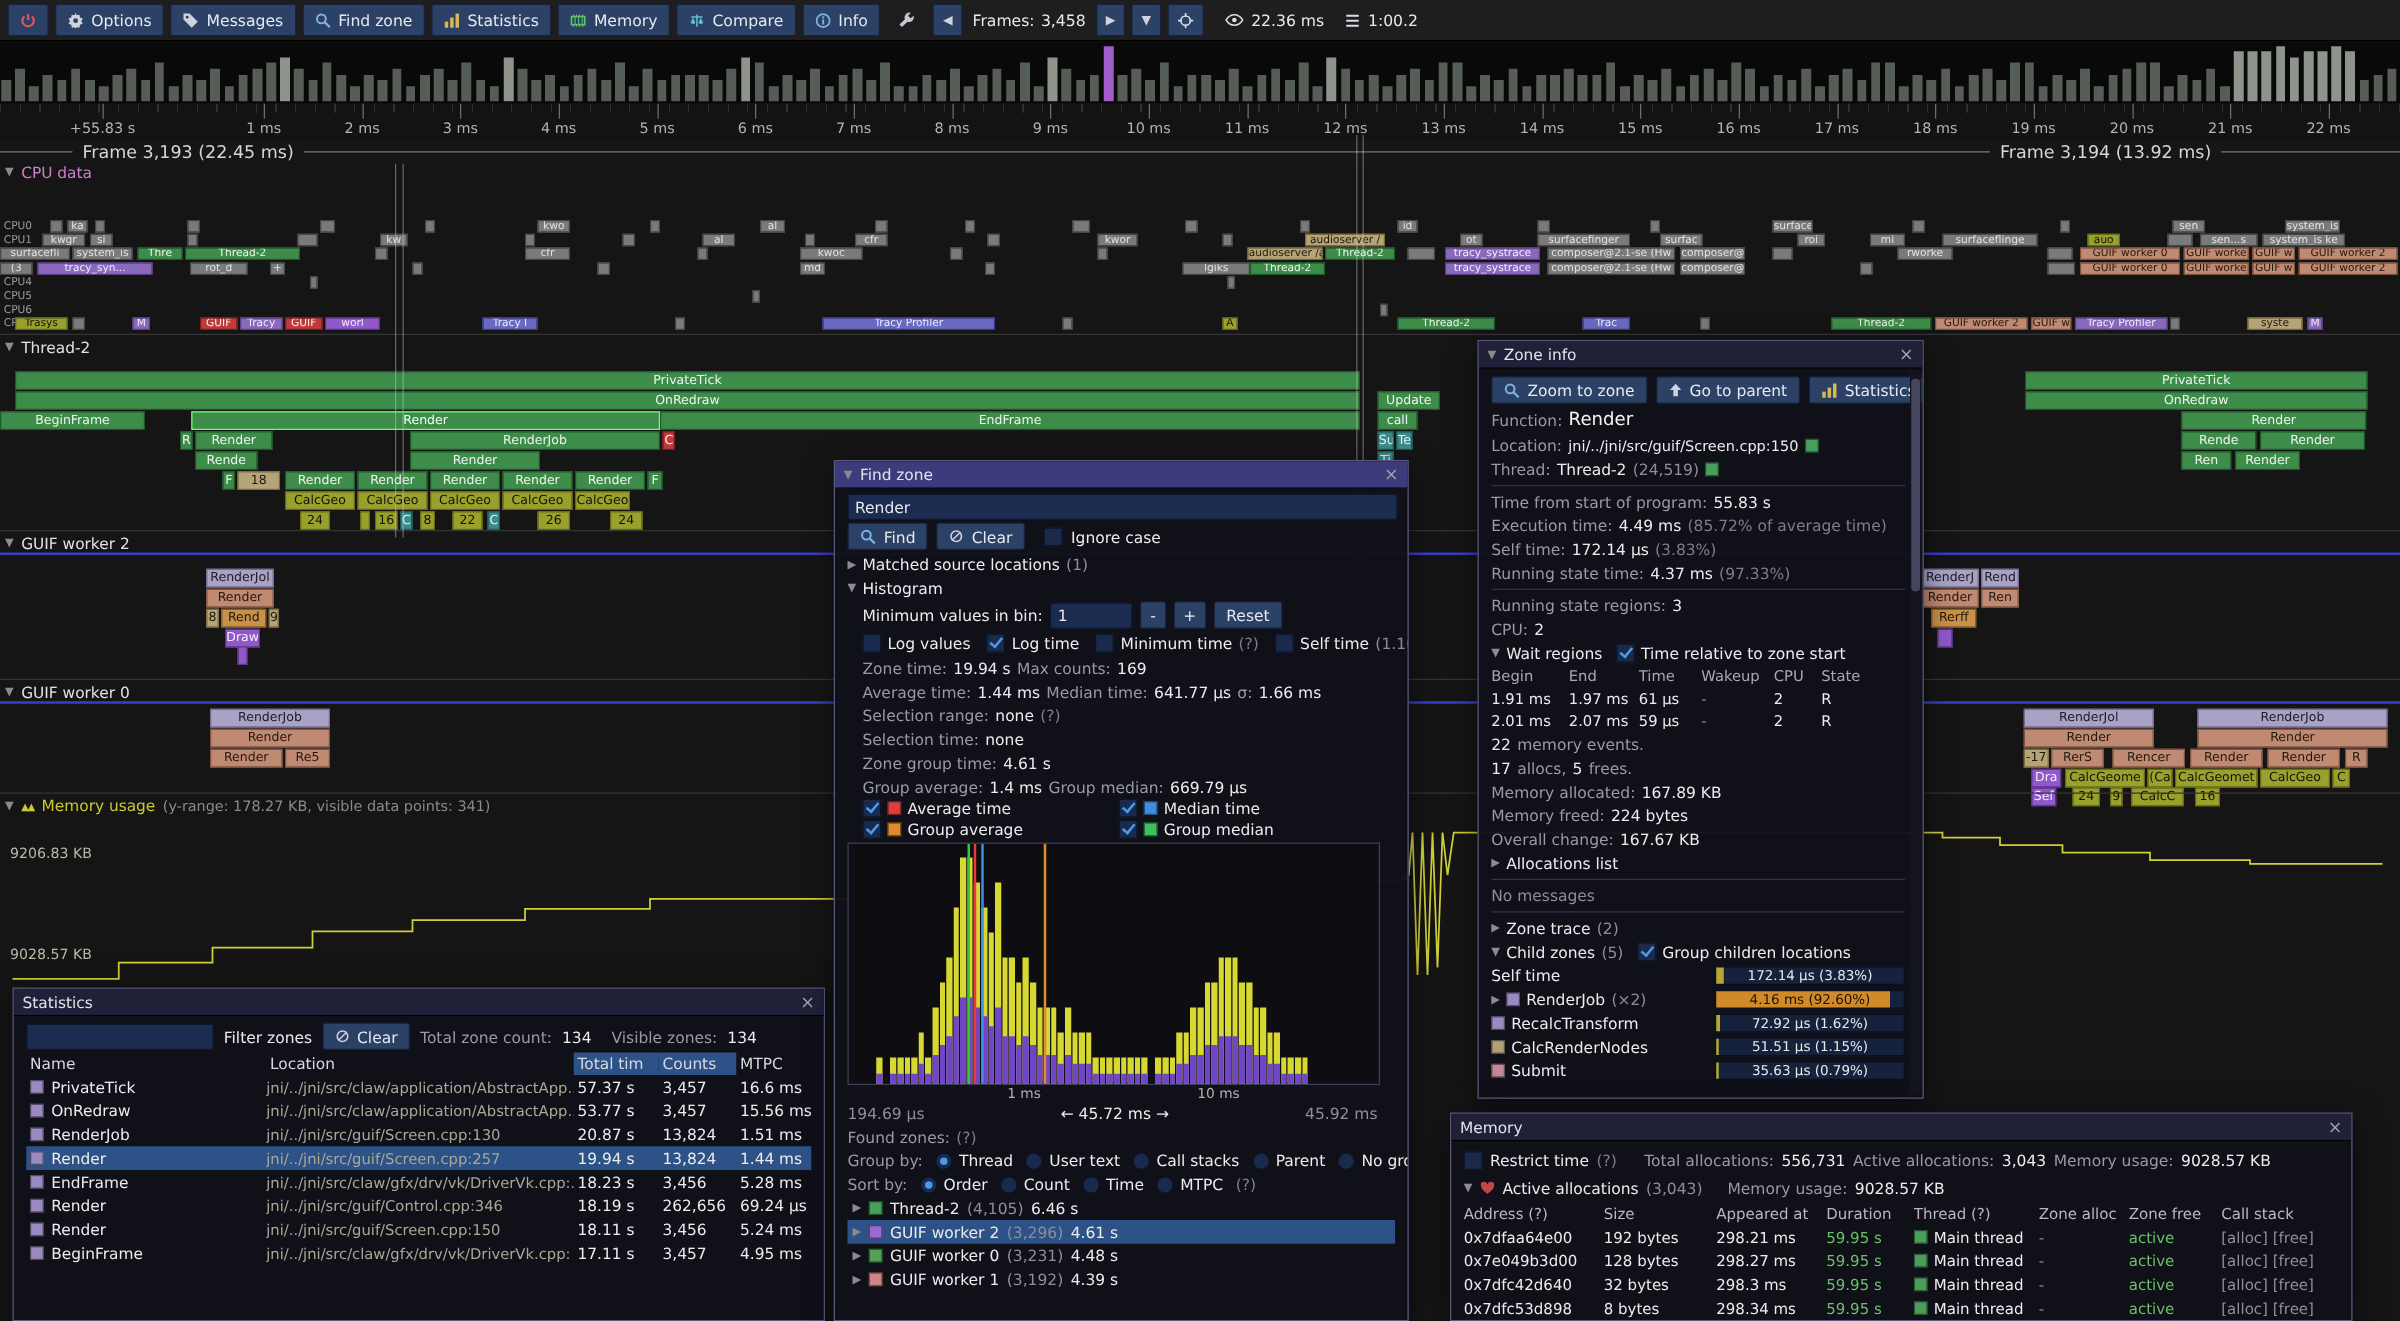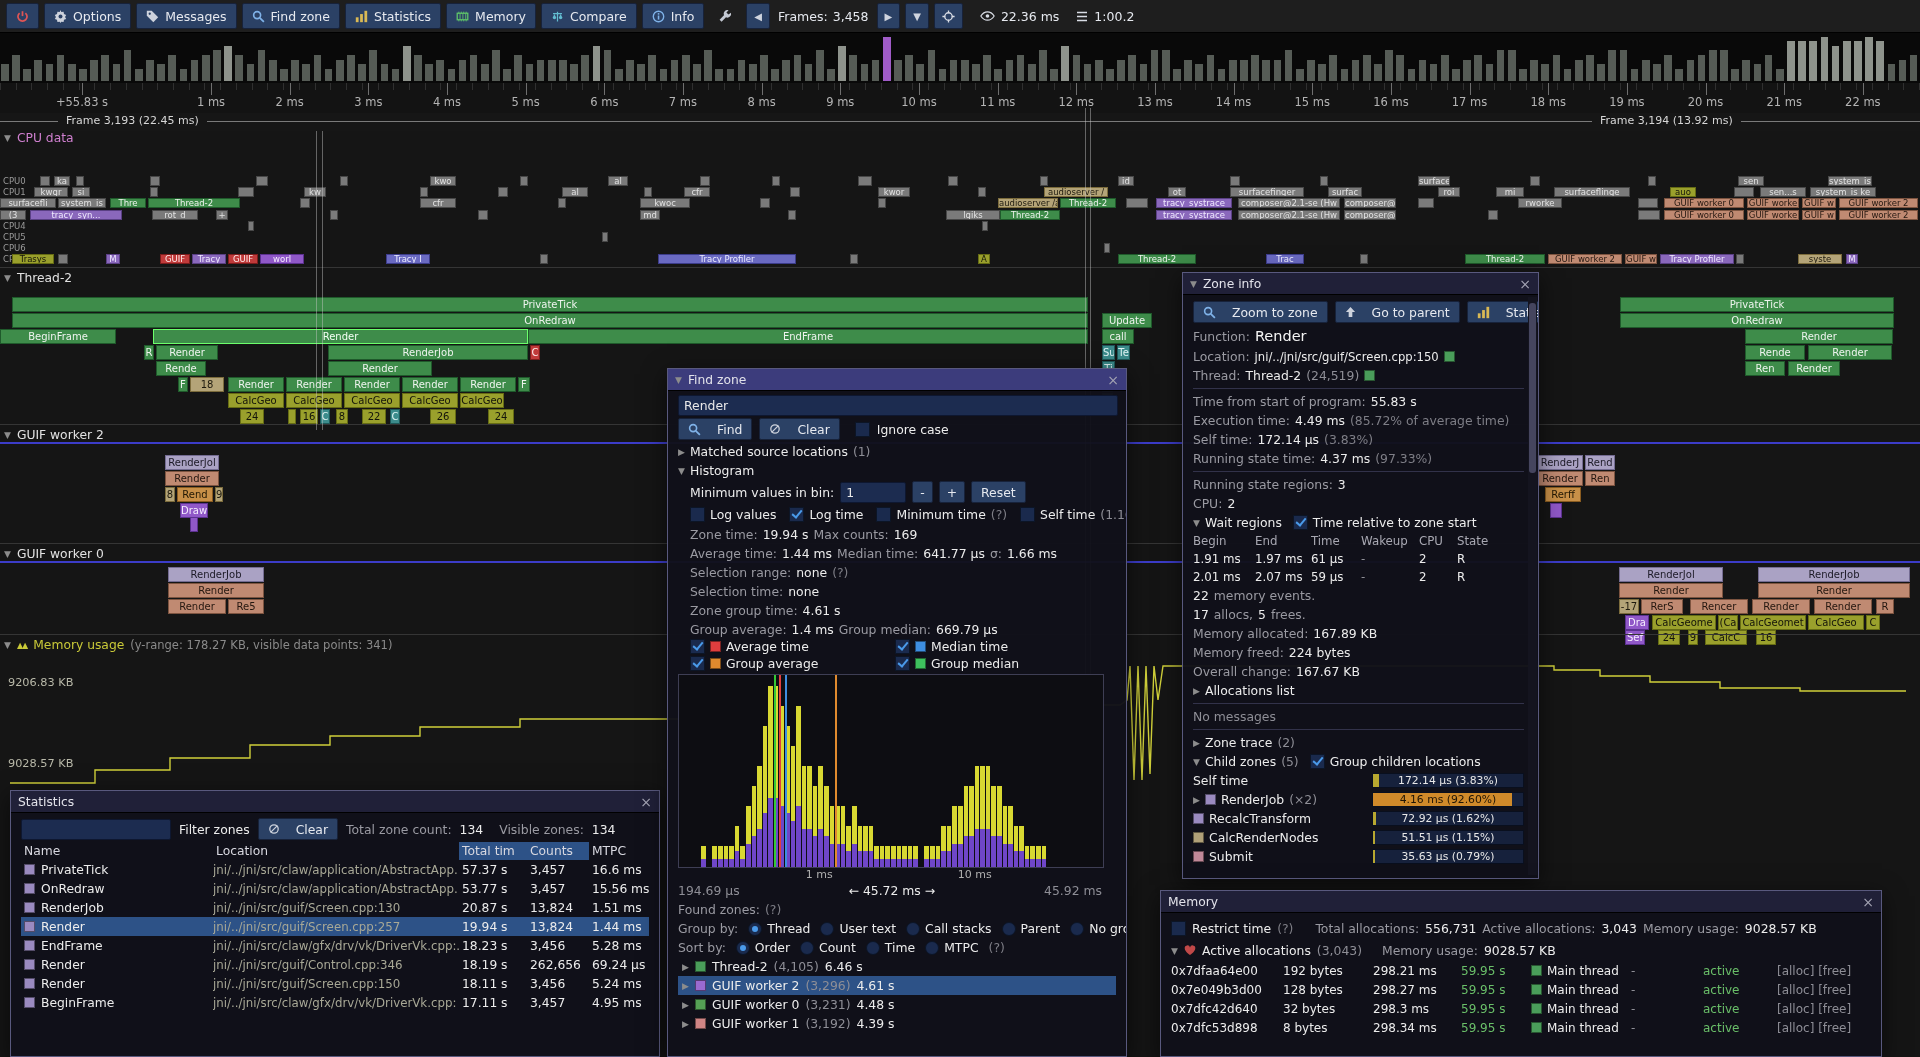--- a/index.html
+++ b/index.html
@@ -22,21 +22,21 @@
   #ruler{position:absolute;left:0;top:83px;width:100%;height:30px;background:#131313;border-bottom:1px solid #2a2a2a;
     font-size:11.5px;color:#b4b4b4;z-index:1;}
   #ruler .minor{position:absolute;left:0;top:0;width:100%;height:7px;
     background:repeating-linear-gradient(90deg,#303030 0 1px,transparent 1px 15.73px);}
   .rtick{position:absolute;top:0;width:1px;height:12px;background:#6f6f6f;}
   .rlabel{position:absolute;top:12px;transform:translateX(-50%);white-space:nowrap;}
   #rzero{position:absolute;left:82px;top:12px;transform:translateX(-50%);}
   
   #framerow{position:absolute;left:0;top:113px;width:100%;height:18px;background:#161616;z-index:1;}
   .frline{position:absolute;left:0;right:0;top:8px;height:1px;background:#7a7a7a;}
-  .frlabel{position:absolute;top:1px;background:#161616;padding:0 8px;font-size:11px;color:#d6d6d6;white-space:nowrap;}
+  .frlabel{position:absolute;top:1px;background:#161616;padding:0 8px;font-size:14px;color:#d6d6d6;white-space:nowrap;}
   #frleft{left:58px;} #frright{left:1592px;}
   
   #timeline{position:absolute;inset:0;z-index:2;}
   .seg{position:absolute;box-sizing:border-box;border:1px solid;overflow:hidden;white-space:nowrap;text-align:center;cursor:pointer;}
   .cpulab{position:absolute;font-size:8.5px;color:#9a9a9a;line-height:10px;}
   .secthead{position:absolute;display:flex;gap:6px;align-items:center;font-size:12.3px;}
   .tri{color:#8c8c8c;font-size:9px;flex:none;}
   .thname{color:#e2e2e2;}
   .cpuhl{color:#cf7fcf;}
   .sepline{position:absolute;left:0;right:0;height:1px;background:#353535;}
@@ -49,21 +49,21 @@
   #vmarkers div{position:absolute;width:1px;background:rgba(200,200,200,.45);z-index:4;}
   
   .win{position:absolute;background:rgba(17,17,26,0.97);border:1px solid #59597e;box-shadow:0 6px 22px rgba(0,0,0,.55);
     z-index:20;box-sizing:border-box;overflow:hidden;}
   .wtitle{height:21px;display:flex;align-items:center;gap:6px;padding:0 7px;background:#202038;border-bottom:1px solid #000;
     font-size:12.3px;color:#e2e2ea;}
   #win-find>.wtitle{background:#3c3c7c;}
   .wclose{margin-left:auto;color:#a2a2b2;font-size:14px;cursor:pointer;}
   .wbody{padding:4px 10px;position:relative;}
   .ipt{background:#1c2c50;border:1px solid #0e1730;color:#e8e8e8;font:inherit;height:21px;box-sizing:border-box;padding:0 5px;border-radius:2px;}
-  .ibtn{display:inline-flex;align-items:center;gap:16px;background:#2b4165;border:1px solid #17223a;border-radius:2px;
+  .ibtn{display:inline-flex;align-items:center;gap:6px;background:#2b4165;border:1px solid #17223a;border-radius:2px;
     color:#e6e9ef;font:inherit;height:22px;padding:0 9px;cursor:pointer;}
   .sqbtn{padding:0 7px;}
   .fl{display:flex;align-items:center;gap:5px;height:19px;white-space:nowrap;}
   .t-lbl{color:#9a9aa2;} .t-val{color:#ececec;} .hint{color:#7e7e86;} .t-dim{color:#8e8e96;} .t-grn{color:#6abf69;}
   .ckitem{display:inline-flex;align-items:center;gap:5px;}
   .sq{width:11px;height:11px;display:inline-block;border:1px solid rgba(0,0,0,.45);flex:none;box-sizing:border-box;}
   .cb{width:15px;height:15px;background:#1a2a4d;border:1px solid #0c1526;display:inline-block;position:relative;flex:none;box-sizing:border-box;}
   .cb.on::after{content:"";position:absolute;left:4px;top:0;width:4px;height:8px;border-right:2.2px solid #4a9aea;border-bottom:2.2px solid #4a9aea;transform:rotate(40deg);}
   .radio{width:14px;height:14px;border-radius:50%;background:#1a2a4d;border:1px solid #0c1526;display:inline-block;position:relative;flex:none;box-sizing:border-box;}
   .radio.on::after{content:"";position:absolute;inset:3px;border-radius:50%;background:#4a9aea;}
@@ -1389,20 +1389,30 @@
             <svg width="12" height="11" viewBox="0 0 16 14">
               <path d="M8 13S1 8.6 1 4.4A3.4 3.4 0 0 1 8 3a3.4 3.4 0 0 1 7 1.4C15 8.6 8 13 8 13z" fill="#c04848"></path>
             </svg>
           </span>
         <span class="t-val">Active allocations</span>
         <span class="t-dim">(3,043)</span>
         <span class="t-lbl" style="margin-left:14px">Memory usage:</span>
         <span class="t-val">9028.57 KB</span>
       </div>
       <div id="mem-table">
+          <div class="memrow memhead">
+            <span>Address (?)</span>
+            <span>Size</span>
+            <span>Appeared at</span>
+            <span>Duration</span>
+            <span>Thread (?)</span>
+            <span>Zone alloc</span>
+            <span>Zone free</span>
+            <span>Call stack</span>
+          </div>
           <div class="memrow">
             <span class="t-val">0x7dfaa64e00</span>
             <span class="t-val">192 bytes</span>
             <span class="t-val">298.21 ms</span>
             <span class="t-grn">59.95 s</span>
             <span class="thcell">
               <span class="sq" style="background: rgb(74, 157, 90);"></span>
               <span class="t-val">Main thread</span>
             </span>
             <span class="t-dim">-</span>

